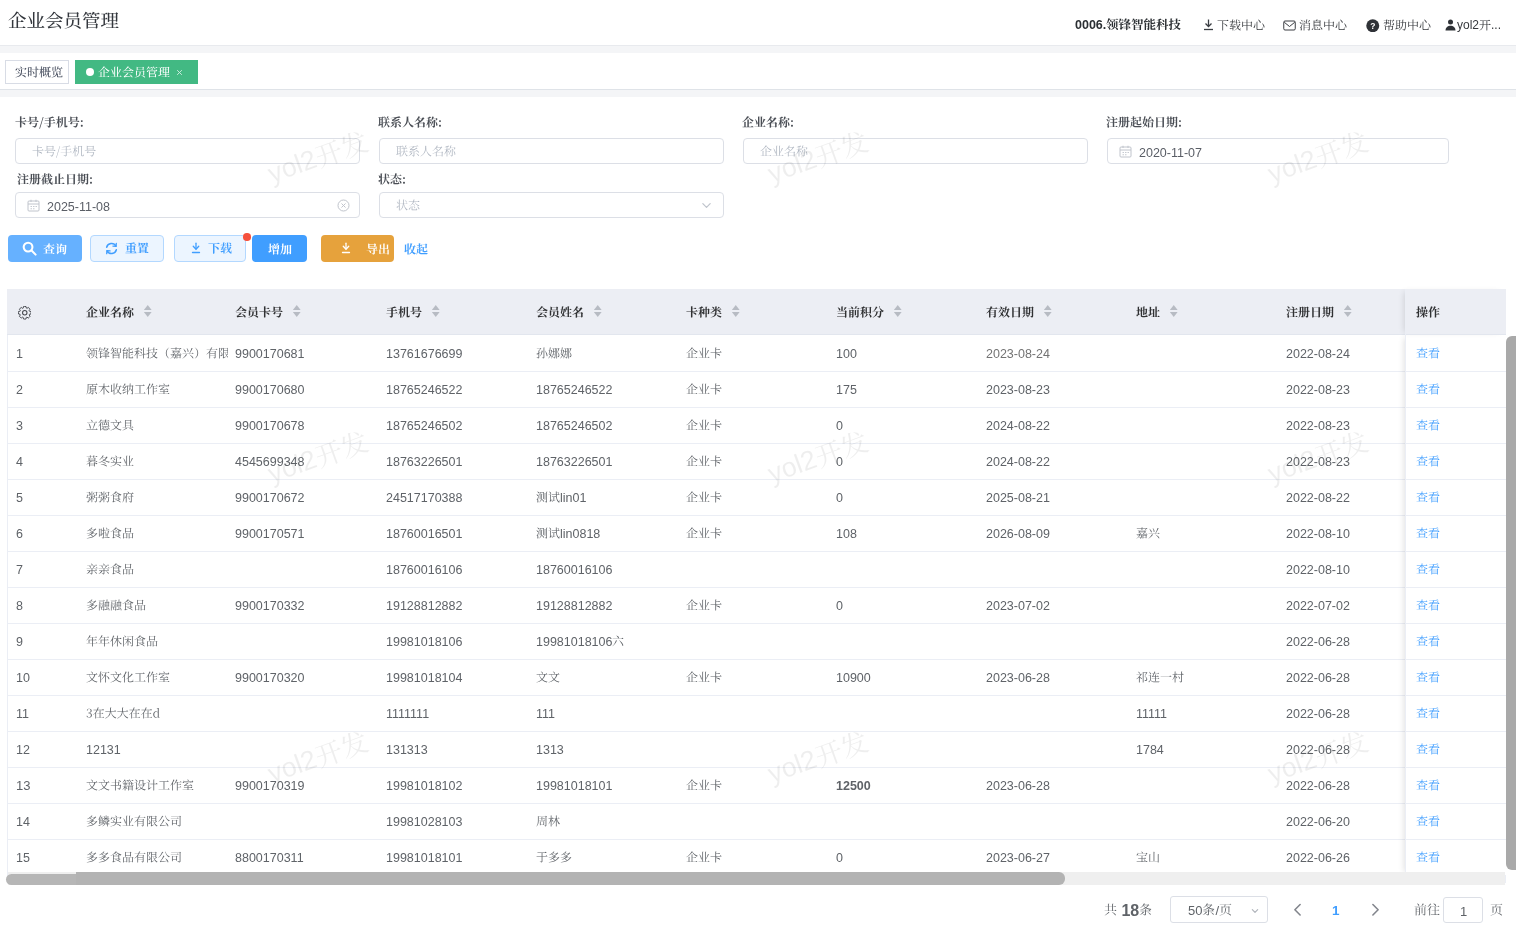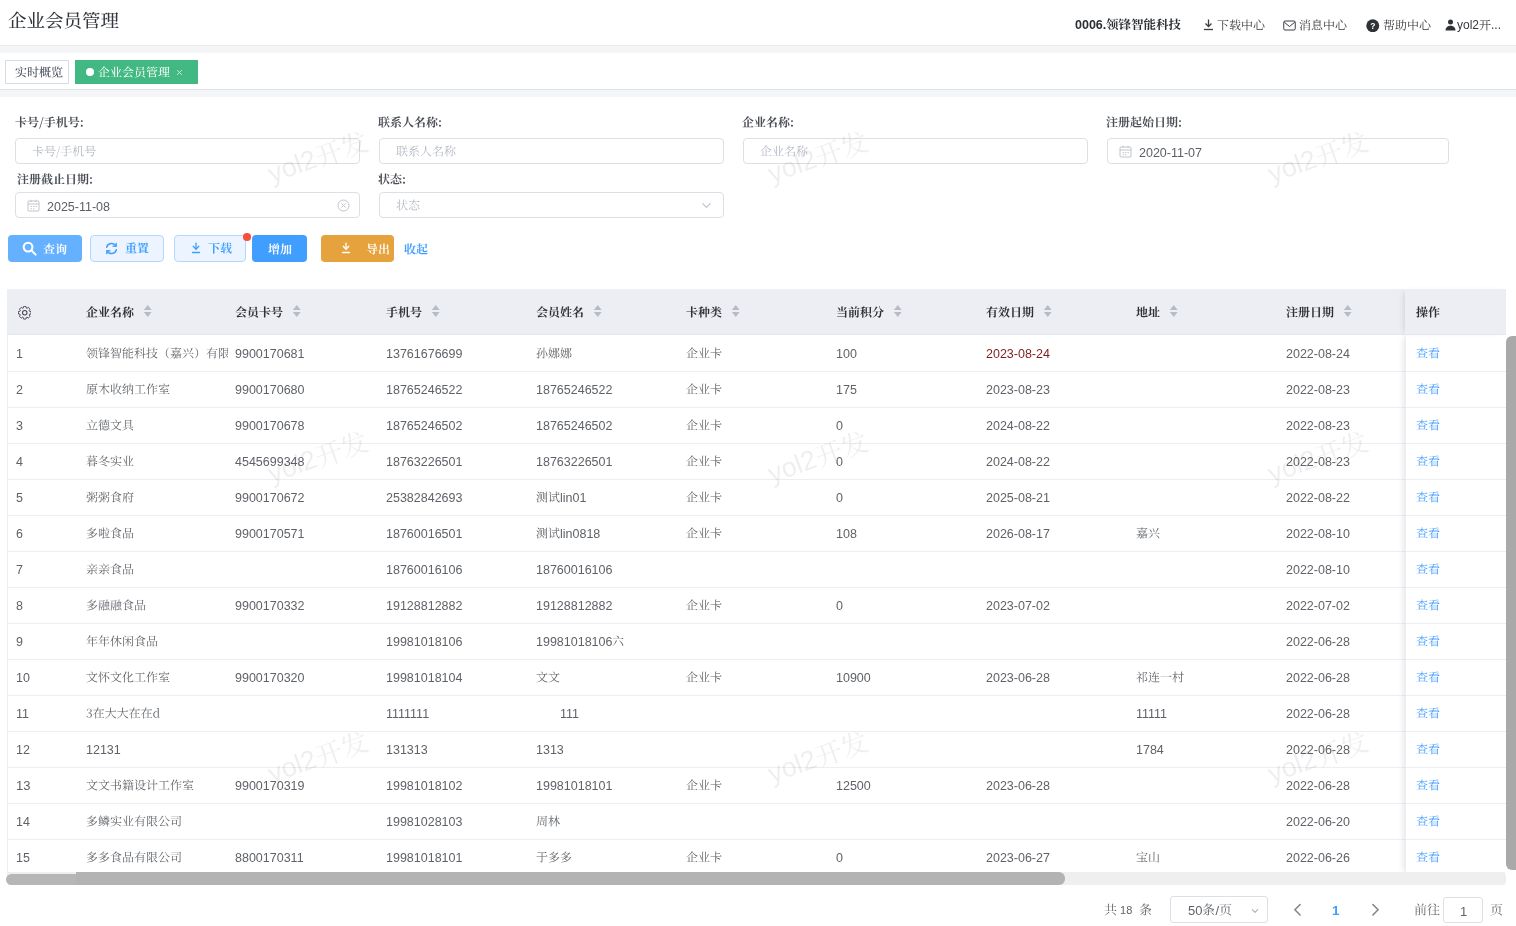--- a/index.html
+++ b/index.html
@@ -618,21 +618,21 @@
     </svg>
   </div>
 <div style="position:absolute;left:686.0px;top:347.0px;">
     <svg class="ct" style="width:36.0px;height:12.0px;" viewBox="0 0 3000 1000" fill="#5f6368">
       <use href="#r4F01" x="0"></use>
       <use href="#r4E1A" x="1000"></use>
       <use href="#r5361" x="2000"></use>
     </svg>
   </div>
 <div style="position:absolute;left:836.0px;top:346.5px;font-size:12.5px;color:#5f6368;font-weight:normal;line-height:14.5px;white-space:pre;">100</div>
-<div style="position:absolute;left:986.0px;top:346.5px;font-size:12.5px;color:#7f1d1d;font-weight:normal;line-height:14.5px;white-space:pre;">2023-08-24</div>
+<div style="position:absolute;left:986.0px;top:346.5px;font-size:12.5px;color:#737373;font-weight:normal;line-height:14.5px;white-space:pre;">2023-08-24</div>
 <div style="position:absolute;left:1286.0px;top:346.5px;font-size:12.5px;color:#5f6368;font-weight:normal;line-height:14.5px;white-space:pre;">2022-08-24</div>
 <div style="position:absolute;left:8.0px;top:371.0px;width:1496.5px;height:1.0px;background:#ebeef5"></div>
 <div style="position:absolute;left:16.0px;top:382.5px;font-size:12.5px;color:#5f6368;font-weight:normal;line-height:14.5px;white-space:pre;">2</div>
 <div style="position:absolute;left:86.0px;top:383.0px;width:142.0px;overflow:hidden;white-space:nowrap;">
     <svg class="ct" style="width:84.0px;height:12.0px;" viewBox="0 0 7000 1000" fill="#5f6368">
       <use href="#r539F" x="0"></use>
       <use href="#r6728" x="1000"></use>
       <use href="#r6536" x="2000"></use>
       <use href="#r7EB3" x="3000"></use>
       <use href="#r5DE5" x="4000"></use>
@@ -703,21 +703,21 @@
 <div style="position:absolute;left:16.0px;top:490.5px;font-size:12.5px;color:#5f6368;font-weight:normal;line-height:14.5px;white-space:pre;">5</div>
 <div style="position:absolute;left:86.0px;top:491.0px;width:142.0px;overflow:hidden;white-space:nowrap;">
     <svg class="ct" style="width:48.0px;height:12.0px;" viewBox="0 0 4000 1000" fill="#5f6368">
       <use href="#r7CA5" x="0"></use>
       <use href="#r7CA5" x="1000"></use>
       <use href="#r98DF" x="2000"></use>
       <use href="#r5E9C" x="3000"></use>
     </svg>
   </div>
 <div style="position:absolute;left:235.0px;top:490.5px;font-size:12.5px;color:#5f6368;font-weight:normal;line-height:14.5px;white-space:pre;">9900170672</div>
-<div style="position:absolute;left:386.0px;top:490.5px;font-size:12.5px;color:#5f6368;font-weight:normal;line-height:14.5px;white-space:pre;">25382842693</div>
+<div style="position:absolute;left:386.0px;top:490.5px;font-size:12.5px;color:#5f6368;font-weight:normal;line-height:14.5px;white-space:pre;">24517170388</div>
 <div style="position:absolute;left:536.00px;top:491.00px">
     <svg class="ct" style="width:24.0px;height:12.0px;" viewBox="0 0 2000 1000" fill="#5f6368">
       <use href="#r6D4B" x="0"></use>
       <use href="#r8BD5" x="1000"></use>
     </svg>
   </div>
 <div style="position:absolute;left:560.00px;top:490.50px;font-size:12.5px;line-height:14.5px;color:#5f6368;font-weight:normal;white-space:pre">lin01</div>
 <div style="position:absolute;left:686.0px;top:491.0px;">
     <svg class="ct" style="width:36.0px;height:12.0px;" viewBox="0 0 3000 1000" fill="#5f6368">
       <use href="#r4F01" x="0"></use>
@@ -748,21 +748,21 @@
   </div>
 <div style="position:absolute;left:560.00px;top:526.50px;font-size:12.5px;line-height:14.5px;color:#5f6368;font-weight:normal;white-space:pre">lin0818</div>
 <div style="position:absolute;left:686.0px;top:527.0px;">
     <svg class="ct" style="width:36.0px;height:12.0px;" viewBox="0 0 3000 1000" fill="#5f6368">
       <use href="#r4F01" x="0"></use>
       <use href="#r4E1A" x="1000"></use>
       <use href="#r5361" x="2000"></use>
     </svg>
   </div>
 <div style="position:absolute;left:836.0px;top:526.5px;font-size:12.5px;color:#5f6368;font-weight:normal;line-height:14.5px;white-space:pre;">108</div>
-<div style="position:absolute;left:986.0px;top:526.5px;font-size:12.5px;color:#5f6368;font-weight:normal;line-height:14.5px;white-space:pre;">2026-08-17</div>
+<div style="position:absolute;left:986.0px;top:526.5px;font-size:12.5px;color:#5f6368;font-weight:normal;line-height:14.5px;white-space:pre;">2026-08-09</div>
 <div style="position:absolute;left:1136.0px;top:527.0px;">
     <svg class="ct" style="width:24.0px;height:12.0px;" viewBox="0 0 2000 1000" fill="#5f6368">
       <use href="#r5609" x="0"></use>
       <use href="#r5174" x="1000"></use>
     </svg>
   </div>
 <div style="position:absolute;left:1286.0px;top:526.5px;font-size:12.5px;color:#5f6368;font-weight:normal;line-height:14.5px;white-space:pre;">2022-08-10</div>
 <div style="position:absolute;left:8.0px;top:551.0px;width:1496.5px;height:1.0px;background:#ebeef5"></div>
 <div style="position:absolute;left:16.0px;top:562.5px;font-size:12.5px;color:#5f6368;font-weight:normal;line-height:14.5px;white-space:pre;">7</div>
 <div style="position:absolute;left:86.0px;top:563.0px;width:142.0px;overflow:hidden;white-space:nowrap;">
@@ -866,21 +866,21 @@
       <use href="#r33" x="0"></use>
       <use href="#r5728" x="557"></use>
       <use href="#r5927" x="1557"></use>
       <use href="#r5927" x="2557"></use>
       <use href="#r5728" x="3557"></use>
       <use href="#r5728" x="4557"></use>
       <use href="#r64" x="5557"></use>
     </svg>
   </div>
 <div style="position:absolute;left:386.0px;top:706.5px;font-size:12.5px;color:#5f6368;font-weight:normal;line-height:14.5px;white-space:pre;">1111111</div>
-<div style="position:absolute;left:560px;top:706.5px;font-size:12.5px;color:#5f6368;font-weight:normal;line-height:14.5px;white-space:pre;">111</div>
+<div style="position:absolute;left:536.0px;top:706.5px;font-size:12.5px;color:#5f6368;font-weight:normal;line-height:14.5px;white-space:pre;">111</div>
 <div style="position:absolute;left:1136.0px;top:706.5px;font-size:12.5px;color:#5f6368;font-weight:normal;line-height:14.5px;white-space:pre;">11111</div>
 <div style="position:absolute;left:1286.0px;top:706.5px;font-size:12.5px;color:#5f6368;font-weight:normal;line-height:14.5px;white-space:pre;">2022-06-28</div>
 <div style="position:absolute;left:8.0px;top:731.0px;width:1496.5px;height:1.0px;background:#ebeef5"></div>
 <div style="position:absolute;left:16.0px;top:742.5px;font-size:12.5px;color:#5f6368;font-weight:normal;line-height:14.5px;white-space:pre;">12</div>
 <div style="position:absolute;left:86.0px;top:742.5px;font-size:12.5px;color:#5f6368;font-weight:normal;line-height:14.5px;white-space:pre;">12131</div>
 <div style="position:absolute;left:386.0px;top:742.5px;font-size:12.5px;color:#5f6368;font-weight:normal;line-height:14.5px;white-space:pre;">131313</div>
 <div style="position:absolute;left:536.0px;top:742.5px;font-size:12.5px;color:#5f6368;font-weight:normal;line-height:14.5px;white-space:pre;">1313</div>
 <div style="position:absolute;left:1136.0px;top:742.5px;font-size:12.5px;color:#5f6368;font-weight:normal;line-height:14.5px;white-space:pre;">1784</div>
 <div style="position:absolute;left:1286.0px;top:742.5px;font-size:12.5px;color:#5f6368;font-weight:normal;line-height:14.5px;white-space:pre;">2022-06-28</div>
 <div style="position:absolute;left:8.0px;top:767.0px;width:1496.5px;height:1.0px;background:#ebeef5"></div>
@@ -901,21 +901,21 @@
 <div style="position:absolute;left:235.0px;top:778.5px;font-size:12.5px;color:#5f6368;font-weight:normal;line-height:14.5px;white-space:pre;">9900170319</div>
 <div style="position:absolute;left:386.0px;top:778.5px;font-size:12.5px;color:#5f6368;font-weight:normal;line-height:14.5px;white-space:pre;">19981018102</div>
 <div style="position:absolute;left:536.0px;top:778.5px;font-size:12.5px;color:#5f6368;font-weight:normal;line-height:14.5px;white-space:pre;">19981018101</div>
 <div style="position:absolute;left:686.0px;top:779.0px;">
     <svg class="ct" style="width:36.0px;height:12.0px;" viewBox="0 0 3000 1000" fill="#5f6368">
       <use href="#r4F01" x="0"></use>
       <use href="#r4E1A" x="1000"></use>
       <use href="#r5361" x="2000"></use>
     </svg>
   </div>
-<div style="position:absolute;left:836.0px;top:778.5px;font-size:12.5px;color:#5f6368;font-weight:normal;line-height:14.5px;white-space:pre;">12500</div>
+<div style="position:absolute;left:836.0px;top:778.5px;font-size:12.5px;color:#5f6368;font-weight:bold;line-height:14.5px;white-space:pre;">12500</div>
 <div style="position:absolute;left:986.0px;top:778.5px;font-size:12.5px;color:#5f6368;font-weight:normal;line-height:14.5px;white-space:pre;">2023-06-28</div>
 <div style="position:absolute;left:1286.0px;top:778.5px;font-size:12.5px;color:#5f6368;font-weight:normal;line-height:14.5px;white-space:pre;">2022-06-28</div>
 <div style="position:absolute;left:8.0px;top:803.0px;width:1496.5px;height:1.0px;background:#ebeef5"></div>
 <div style="position:absolute;left:16.0px;top:814.5px;font-size:12.5px;color:#5f6368;font-weight:normal;line-height:14.5px;white-space:pre;">14</div>
 <div style="position:absolute;left:86.0px;top:815.0px;width:142.0px;overflow:hidden;white-space:nowrap;">
     <svg class="ct" style="width:96.0px;height:12.0px;" viewBox="0 0 8000 1000" fill="#5f6368">
       <use href="#r591A" x="0"></use>
       <use href="#r9CDE" x="1000"></use>
       <use href="#r5B9E" x="2000"></use>
       <use href="#r4E1A" x="3000"></use>
@@ -1088,21 +1088,21 @@
   </div>
 <div style="position:absolute;left:1505.8px;top:336.0px;width:10.2px;height:534.0px;background:#a9a9a9;border-radius:6px 0 0 6px"></div>
 <div style="position:absolute;left:8.0px;top:872.0px;width:1496.5px;height:12.5px;background:#efefef"></div>
 <div style="position:absolute;left:76.0px;top:872.0px;width:989.0px;height:12.5px;background:#b3b3b3;border-radius:0 6px 6px 0"></div>
 <div style="position:absolute;left:6.0px;top:873.5px;width:70.0px;height:11.0px;background:#b6b6b6;border-radius:6px 0 0 6px"></div>
 <div style="position:absolute;left:1104.00px;top:903.00px">
     <svg class="ct" style="width:13.0px;height:13.0px;" viewBox="0 0 1000 1000" fill="#5f6368">
       <use href="#r5171" x="0"></use>
     </svg>
   </div>
-<div style="position:absolute;left:1117.00px;top:902.50px;font-size:11px;line-height:15.0px;color:#5f6368;font-weight:normal;white-space:pre"> 18 </div>
+<div style="position:absolute;left:1117.00px;top:902.50px;font-size:16px;line-height:15.0px;color:#5f6368;font-weight:bold;white-space:pre"> 18 </div>
 <div style="position:absolute;left:1138.69px;top:903.00px">
     <svg class="ct" style="width:13.0px;height:13.0px;" viewBox="0 0 1000 1000" fill="#5f6368">
       <use href="#r6761" x="0"></use>
     </svg>
   </div>
 <div style="position:absolute;left:1169.5px;top:896.0px;width:98.0px;height:27.0px;border:1px solid #dcdfe6;border-radius:3px;background:#fff"></div>
 <div style="position:absolute;left:1188.00px;top:902.50px;font-size:13.0px;line-height:15.0px;color:#5f6368;font-weight:normal;white-space:pre">50</div>
 <div style="position:absolute;left:1202.46px;top:903.00px">
     <svg class="ct" style="width:13.0px;height:13.0px;" viewBox="0 0 1000 1000" fill="#5f6368">
       <use href="#r6761" x="0"></use>

